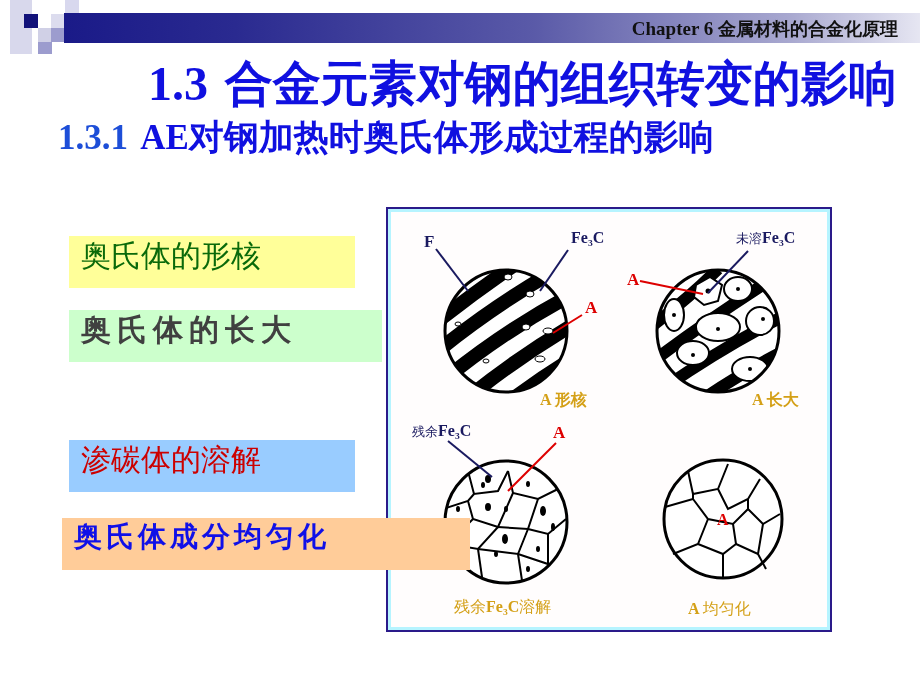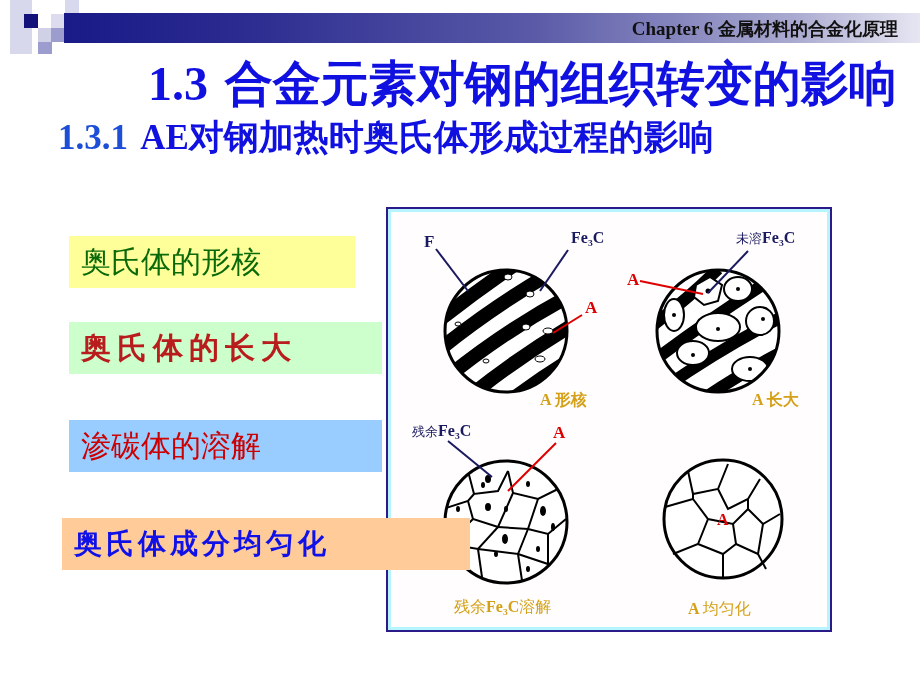--- a/index.html
+++ b/index.html
@@ -11,21 +11,21 @@
     background:linear-gradient(90deg,#1a1a88 0%,#2a2a90 20%,#5a5aa8 55%,#a9a9d0 85%,#e6e6f2 100%); }
   .chapter { position:absolute; right:22px; top:14px; height:30px; line-height:30px;
     font-size:19px; font-weight:bold; color:#111; font-family:"Liberation Serif", serif; }
   .chapter .cn { font-family:Liberation Mono, monospace; font-size:18px; }
   .title1 { position:absolute; left:148px; top:52px; font-size:48px; font-weight:bold; color:#1010e0;
     font-family:"DejaVu Sans", sans-serif; letter-spacing:0px; white-space:nowrap; }
   .title1 .num, .title2 .num, .title2 .ae { font-family:"Liberation Serif", serif; }
   .title2 { position:absolute; left:58px; top:114px; font-size:35px; font-weight:bold; color:#1010e0;
     white-space:nowrap; }
   .title2 .num { color:#1d4ed8; }
-  .label-box { position:absolute; display:flex; align-items:center; padding-left:12px; box-sizing:border-box;
+  .label-box { position:absolute; display:flex; align-items:flex-start; padding-left:12px; box-sizing:border-box;
     font-size:30px; white-space:nowrap; }
   
   .figure { position:absolute; left:386px; top:207px; width:446px; height:425px;
     background:#fffdfd; border:2px solid #2a1a8a; box-sizing:border-box;
     box-shadow: inset 0 0 0 3px #b6f4ff; }
   .figure svg { position:absolute; left:0; top:0; }
 </style>
 </head>
 <body>
 
@@ -48,24 +48,24 @@
   <span>合金元素对钢的组织转变的影响</span>
 </div>
 <div class="title2">
   <span class="num">1.3.1</span>
   <span class="ae">AE</span><span>对钢加热时奥氏体形成过程的影响</span>
 </div>
 
 <div class="label-box" style="left:69px;top:236px;width:286px;height:52px;background:#ffff99;color:#0a6a0a;">
   <span>奥氏体的形核</span>
 </div>
-<div class="label-box" style="left:69px;top:322px;width:313px;height:52px;background:#ccffcc;color:#b91c1c;font-weight:bold;letter-spacing:6px;">
+<div class="label-box" style="left:69px;top:310px;width:313px;height:52px;background:#ccffcc;color:#404040;font-weight:bold;letter-spacing:6px;">
   <span>奥氏体的长大</span>
 </div>
-<div class="label-box" style="left:69px;top:420px;width:313px;height:52px;background:#99ccff;color:#cc0000;">
+<div class="label-box" style="left:69px;top:440px;width:286px;height:52px;background:#99ccff;color:#cc0000;">
   <span>渗碳体的溶解</span>
 </div>
 
 <div class="figure">
   <svg width="446" height="425" viewBox="0 0 446 425">
     <defs>
       <clipPath id="c1">
           <circle cx="118" cy="122" r="61"></circle>
         </clipPath>
       <clipPath id="c2">

